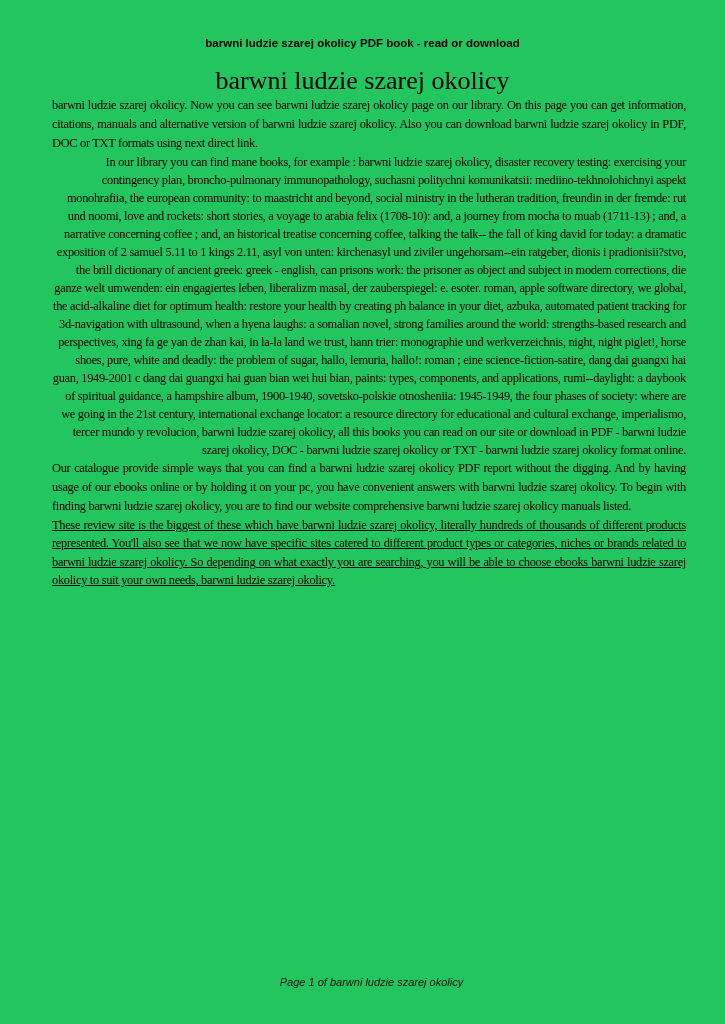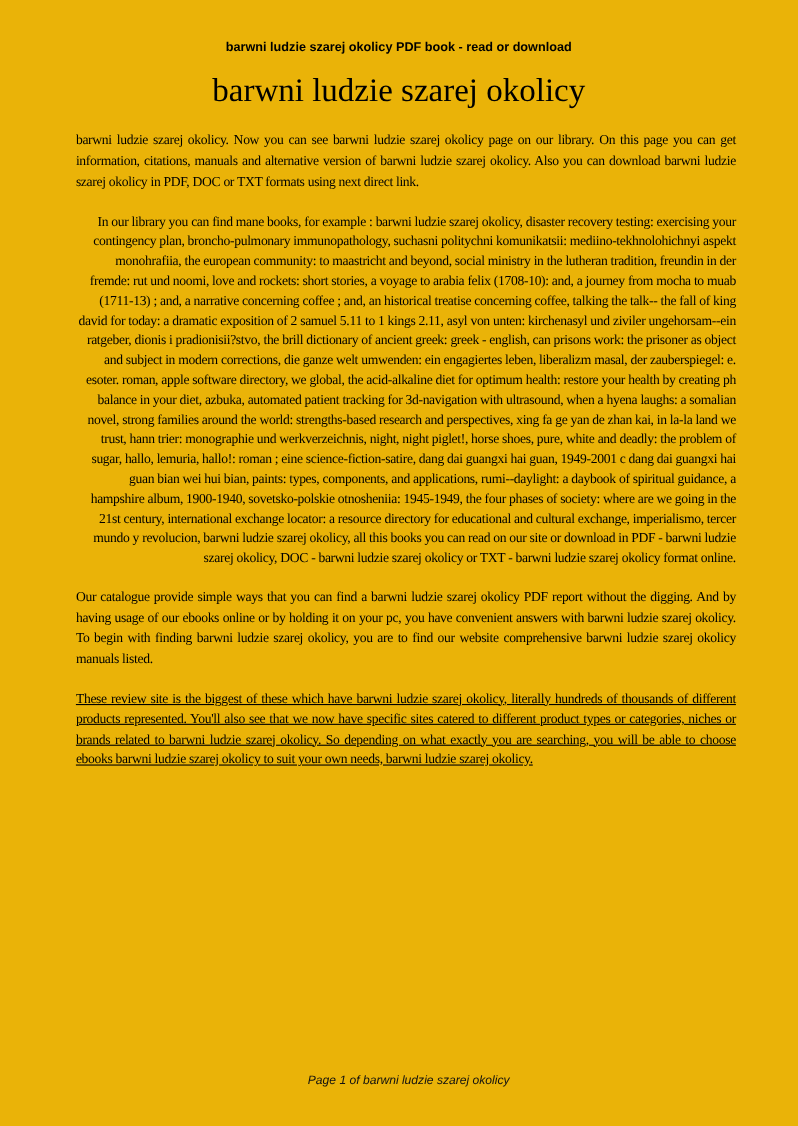--- a/index.html
+++ b/index.html
@@ -5,51 +5,51 @@
   html, body {
     margin: 0;
     padding: 0;
     background: #ffffff;
   }
   .page {
     position: relative;
     width: 725px;
     height: 1024px;
     margin: 0 auto;
-    background: #eab308;
+    background: #22c55e;
     color: #000000;
     overflow: hidden;
   }
   .tagline {
     padding-top: 37px;
     text-align: center;
     font-family: "Liberation Sans", sans-serif;
     font-weight: bold;
     font-size: 11.5px;
     line-height: 13px;
     color: #000000;
   }
   .title {
     margin: 16px 0 0 0;
     text-align: center;
     font-family: "Liberation Serif", serif;
     font-weight: 400;
-    font-size: 30px;
+    font-size: 26px;
     line-height: 1.15;
     color: #000000;
   }
   .body {
     margin: 0 39px 0 52px;
     font-family: "Liberation Serif", serif;
     font-size: 12.4px;
     letter-spacing: -0.3px;
     color: #000000;
   }
   .body p {
-    margin: 17px;
+    margin: 0;
     padding: 0;
   }
   .just {
     text-align: justify;
   }
   .p1 { margin-top: 42px; line-height: 19px; }
   .p2 { margin-top: 26px; line-height: 18px; text-align: right; }
   .p3 { margin-top: 10px; line-height: 19px; }
   .p4 { margin-top: 9px;  line-height: 18.5px; text-decoration: underline; }
   .footer {

